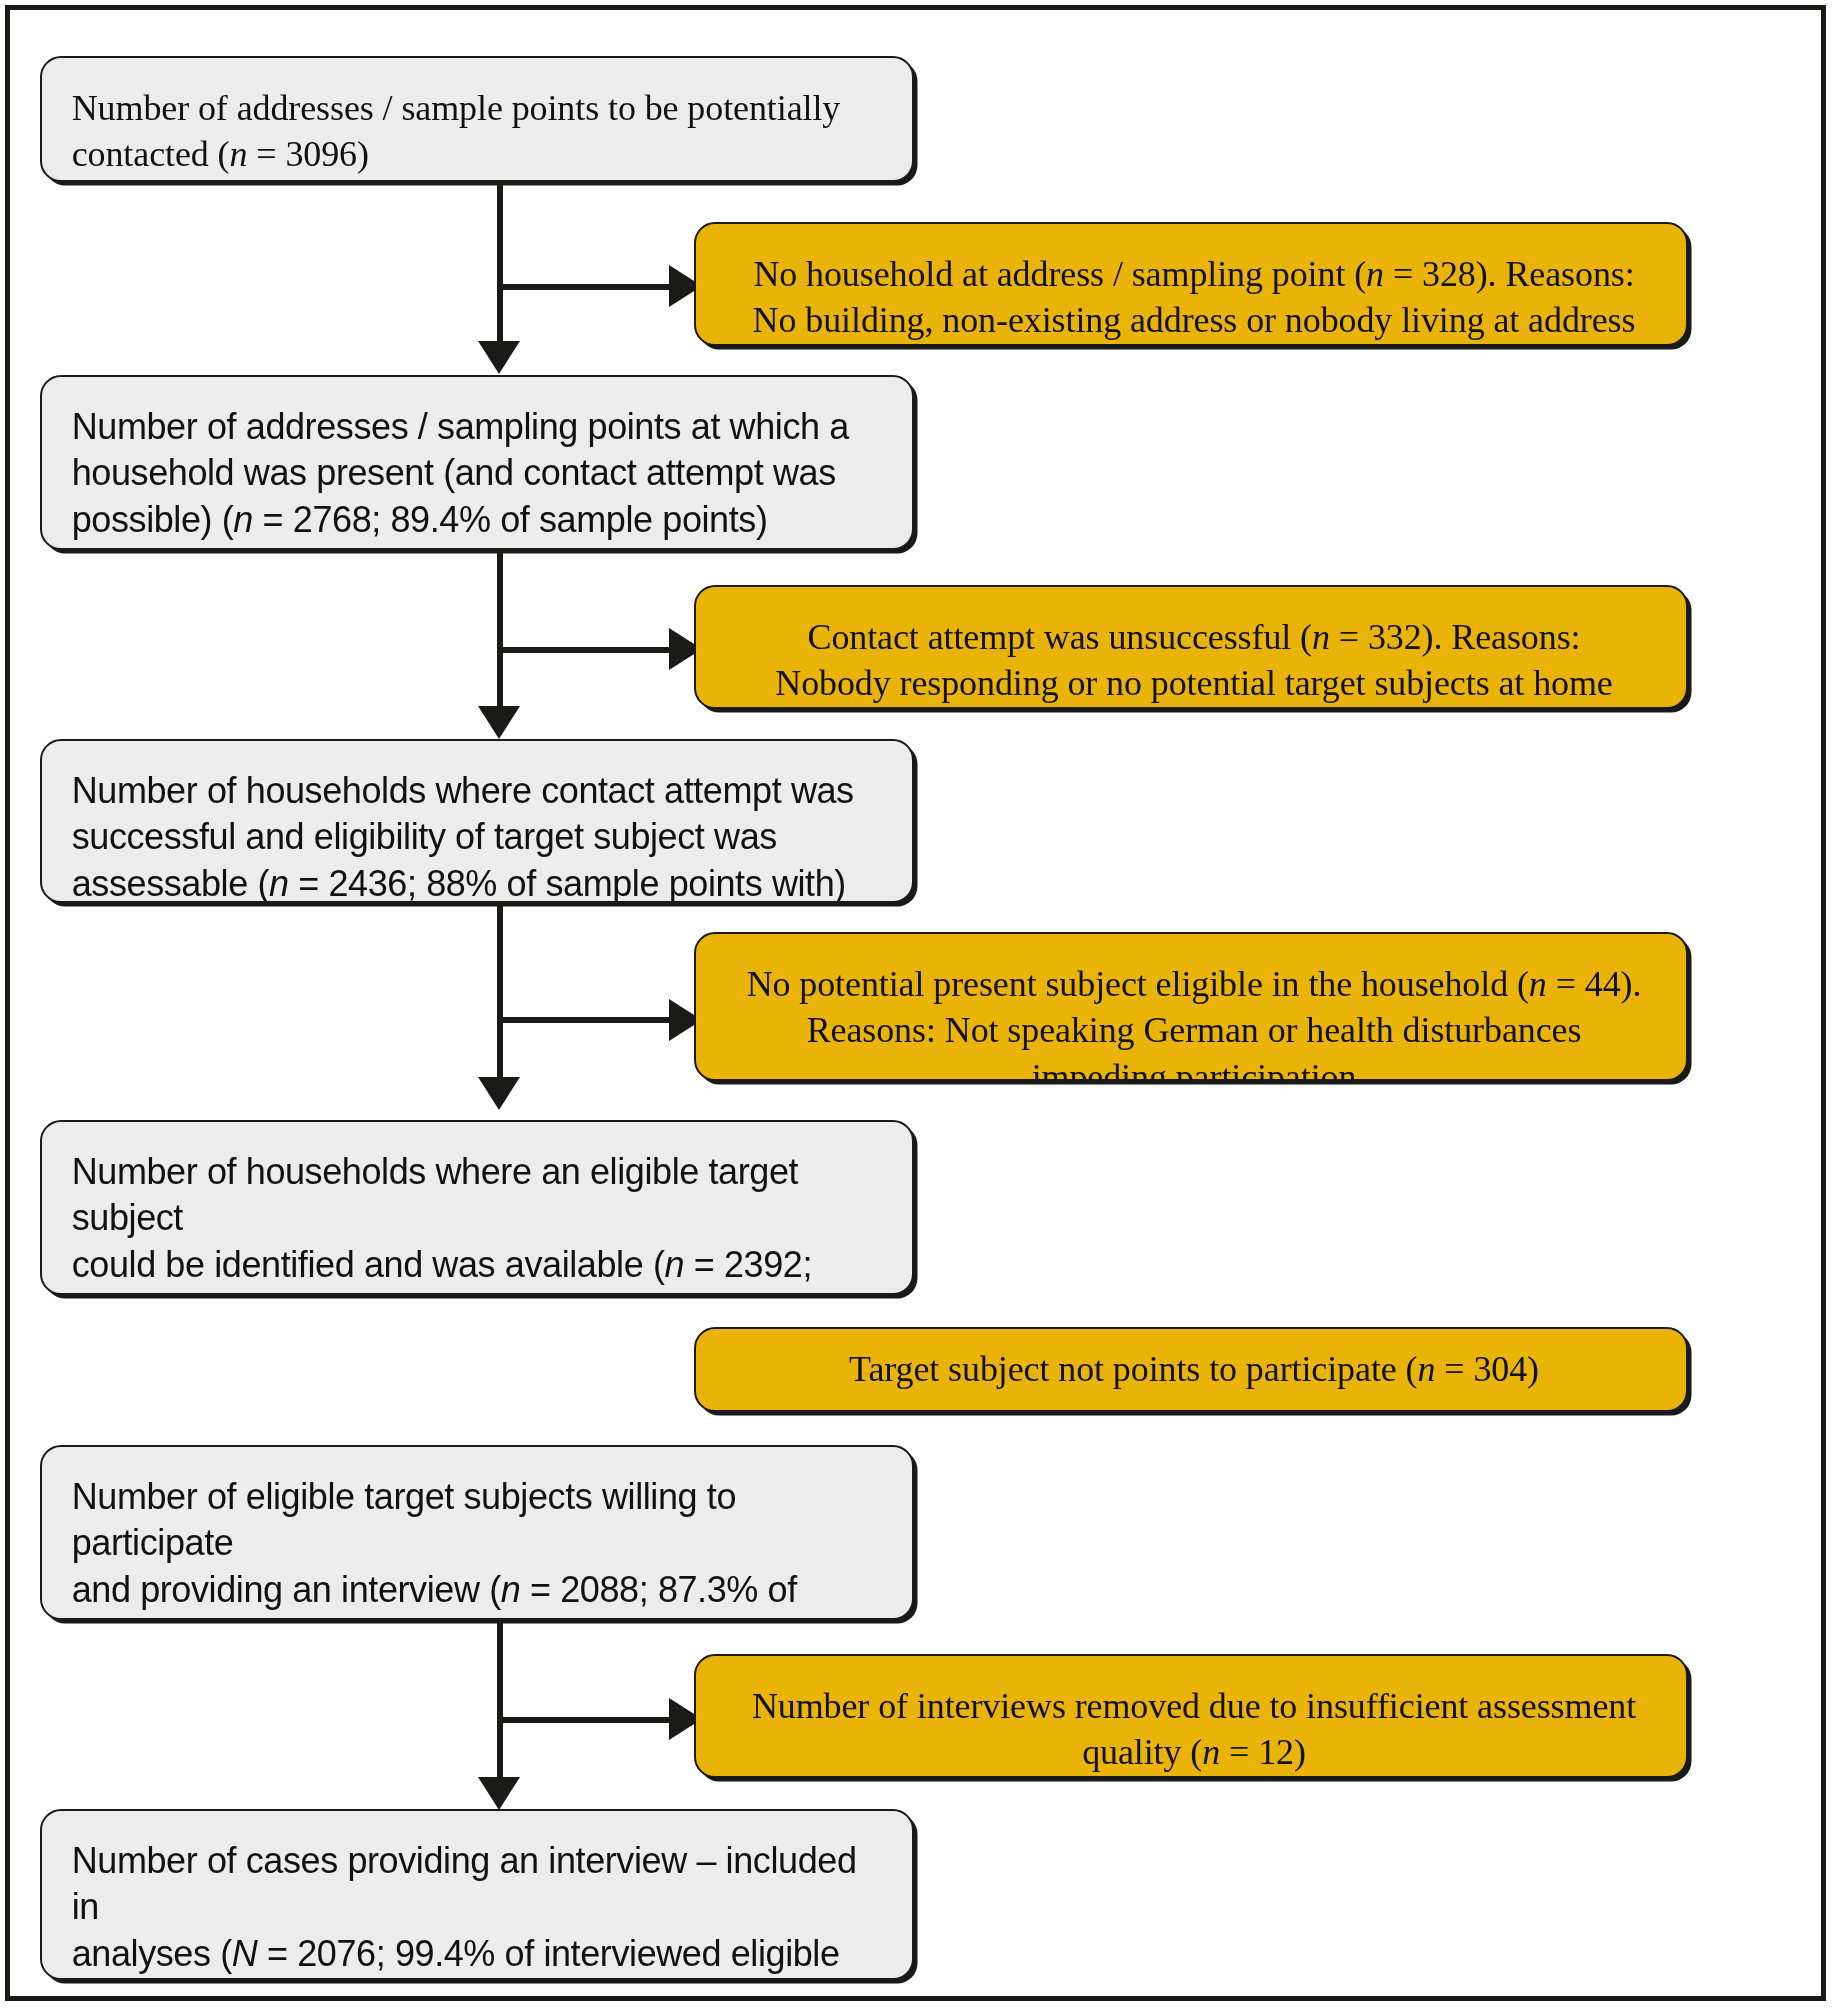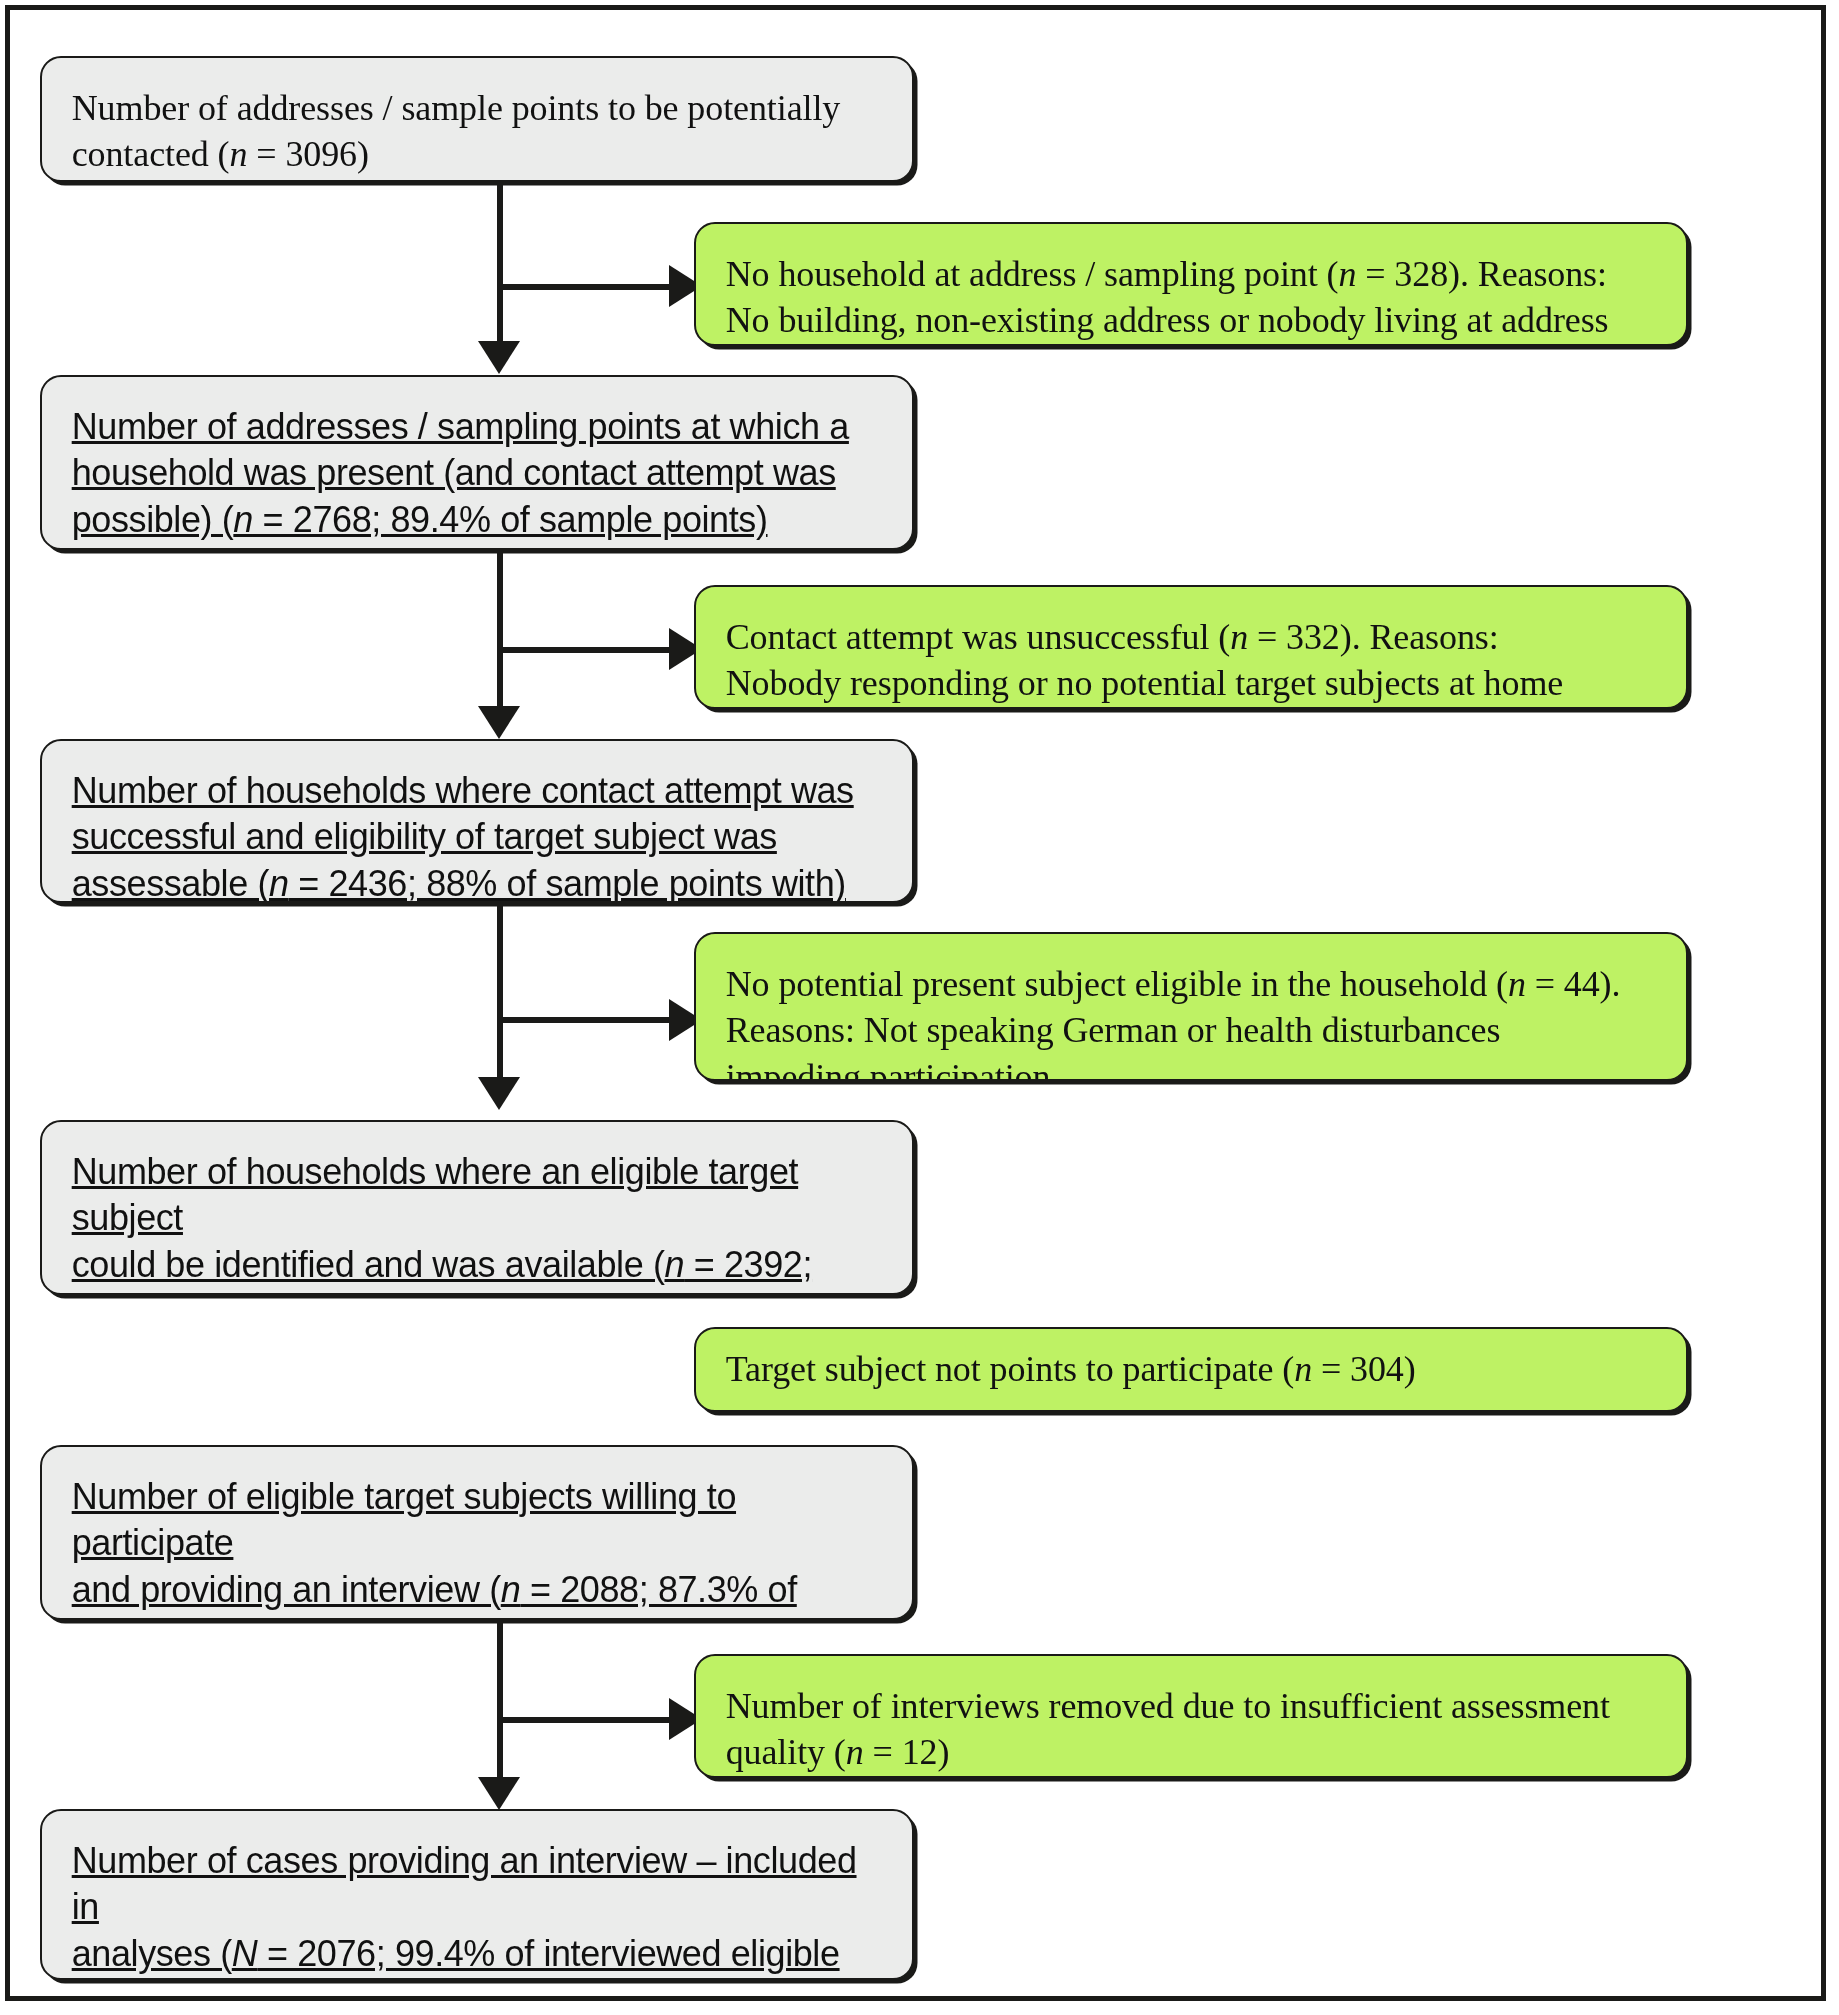--- a/index.html
+++ b/index.html
@@ -29,24 +29,24 @@
     position:absolute;
     left:30px;
     right:23.4px;
     top:27px;
     font-size:36px;
     line-height:1.30;
     color:#111111;
     letter-spacing:-0.1px;
   }
   .main{ background:#ebeceb; }
-  .side{ background:#bef264; }
+  .side{ background:#eab308;text-align:center; }
   
   .serif .txt{ font-family:"Liberation Serif", serif; }
-  .sans  .txt{ font-family:"Liberation Sans", sans-serif;text-decoration:underline; }
+  .sans  .txt{ font-family:"Liberation Sans", sans-serif; }
   .sans  .txt{ letter-spacing:-0.4px; }
 
   
   .v{ font-style:italic; }
 
   
   .center .txt{ top:50%; transform:translateY(-50%); }
 
   
   .vline{position:absolute;background:#1a1a18;width:6.4px;}

